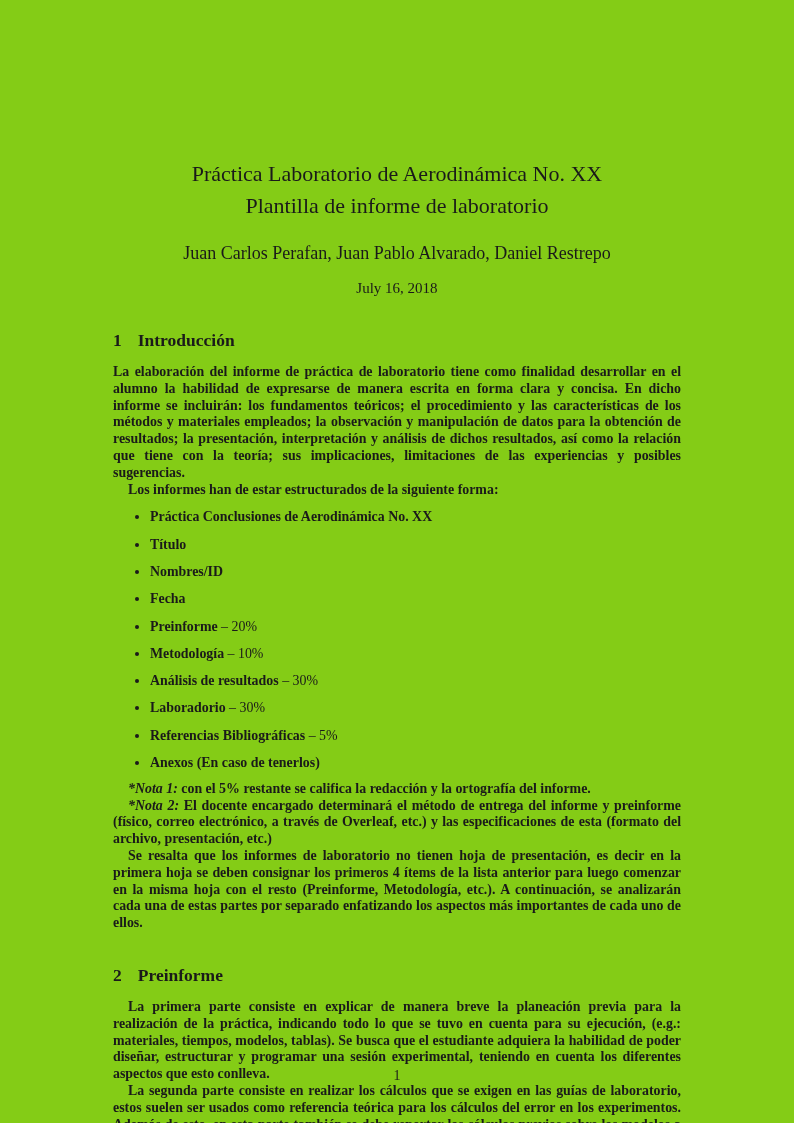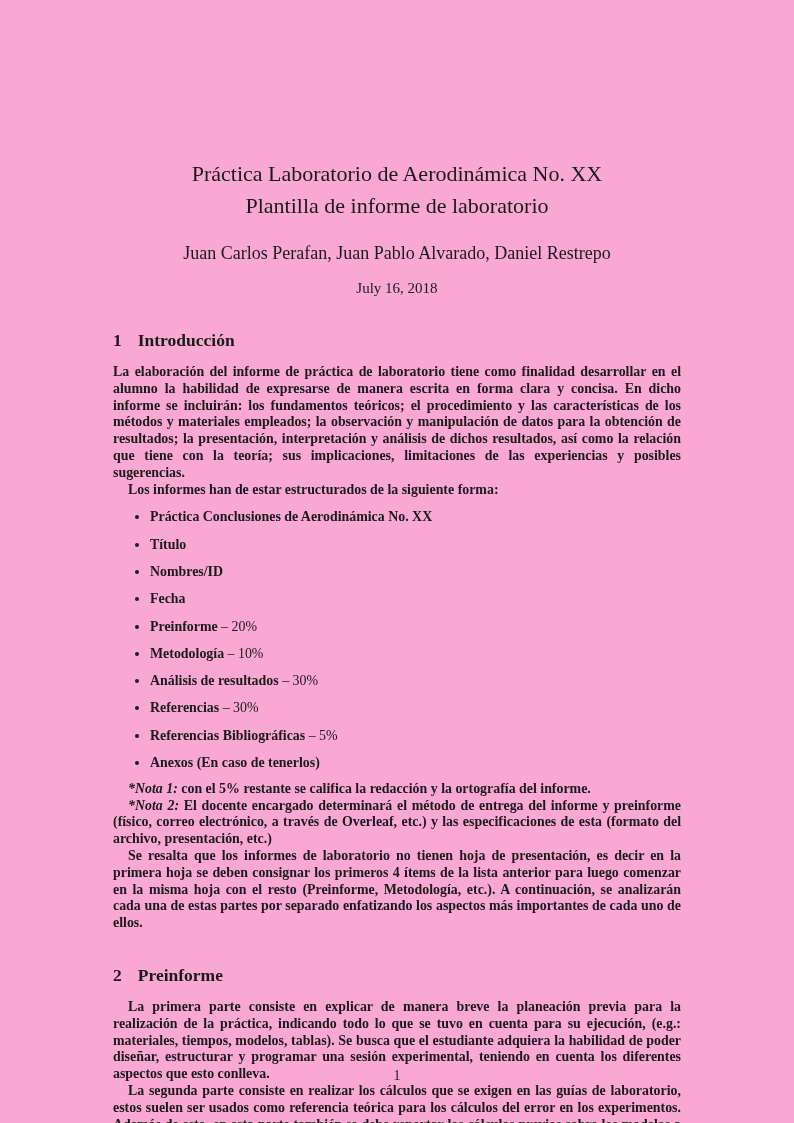--- a/index.html
+++ b/index.html
@@ -5,21 +5,21 @@
   html, body {
     margin: 0;
     padding: 0;
     background: #ffffff;
   }
   .page {
     position: relative;
     width: 794px;
     height: 1123px;
     margin: 0 auto;
-    background: #f9a8d4;
+    background: #84cc16;
     color: #1a1a1a;
     font-family: "Liberation Serif", "DejaVu Serif", serif;
     box-sizing: border-box;
     padding: 158px 113px 0 113px;
     overflow: hidden;
   }
   .titleblock { text-align: center; }
   .doc-title {
     font-size: 22px;
     line-height: 32px;
@@ -93,21 +93,21 @@
   <p class="body-par indent">Los informes han de estar estructurados de la siguiente forma:</p>
 
   <ul class="structure-list">
     <li><span>Práctica Conclusiones de Aerodinámica No. XX</span><span class="suffix"></span></li>
     <li><span>Título</span><span class="suffix"></span></li>
     <li><span>Nombres/ID</span><span class="suffix"></span></li>
     <li><span>Fecha</span><span class="suffix"></span></li>
     <li><span>Preinforme</span><span class="suffix"> – 20%</span></li>
     <li><span>Metodología</span><span class="suffix"> – 10%</span></li>
     <li><span>Análisis de resultados</span><span class="suffix"> – 30%</span></li>
-    <li><span>Referencias</span><span class="suffix"> – 30%</span></li>
+    <li><span>Laboradorio</span><span class="suffix"> – 30%</span></li>
     <li><span>Referencias Bibliográficas</span><span class="suffix"> – 5%</span></li>
     <li><span>Anexos (En caso de tenerlos)</span><span class="suffix"></span></li>
   </ul>
 
   <p class="body-par indent"><span class="note-lead">*Nota 1:</span> <span>con el 5% restante se califica la redacción y la ortografía del informe.</span></p>
   <p class="body-par indent"><span class="note-lead">*Nota 2:</span> <span>El docente encargado determinará el método de entrega del informe y preinforme (físico, correo electrónico, a través de Overleaf, etc.)  y las especificaciones de esta (formato del archivo, presentación, etc.)</span></p>
 
   <p class="body-par indent">Se resalta que los informes de laboratorio no tienen hoja de presentación, es decir en la primera hoja se deben consignar los primeros 4 ítems de la lista anterior para luego comenzar en la misma hoja con el resto (Preinforme, Metodología, etc.). A continuación, se analizarán cada una de estas partes por separado enfatizando los aspectos más importantes de cada uno de ellos.</p>
 
   <div class="section-heading">

